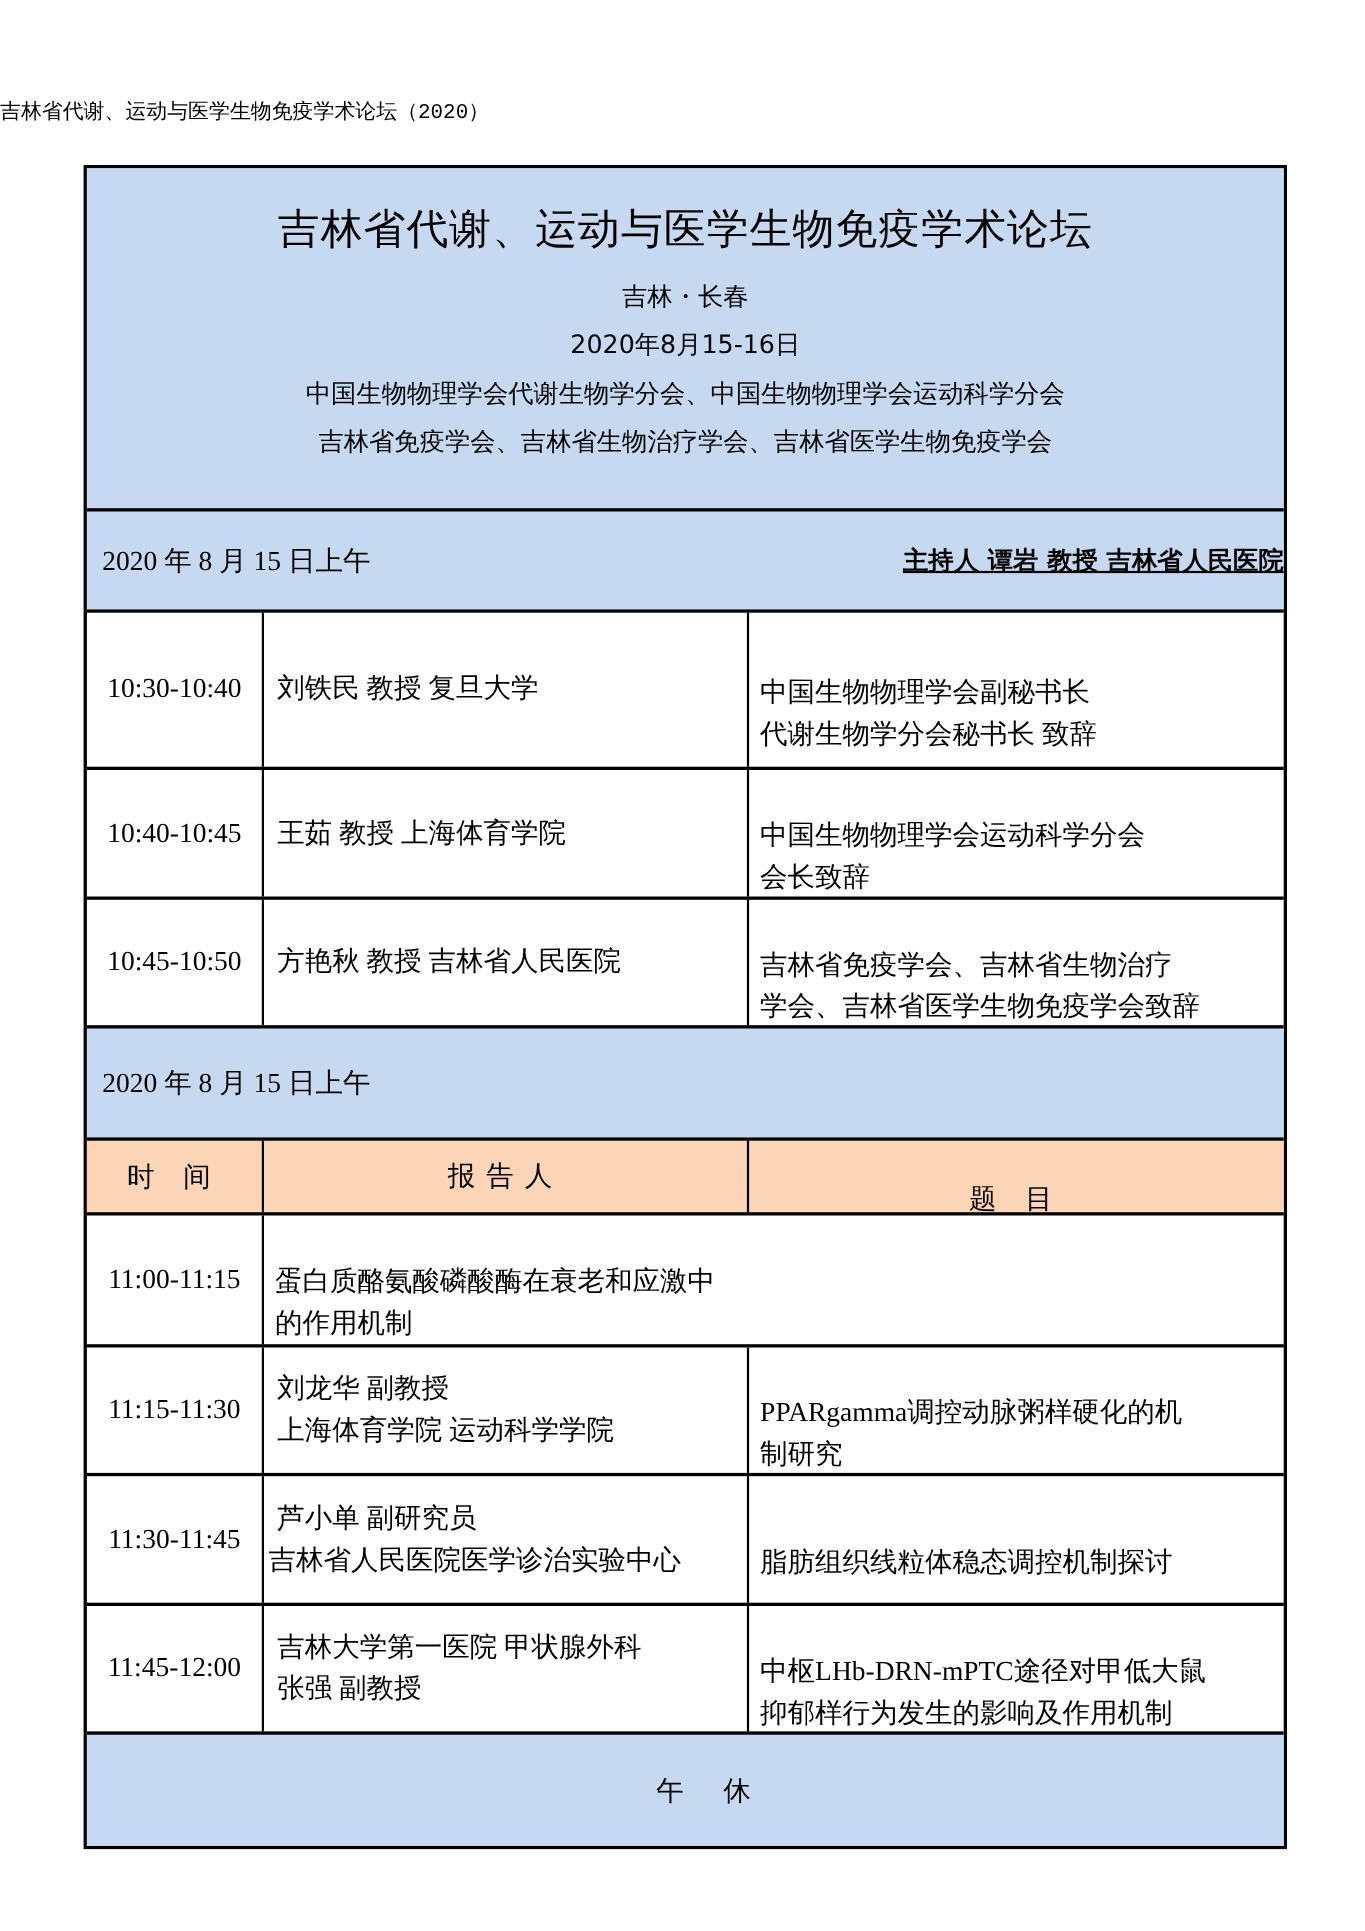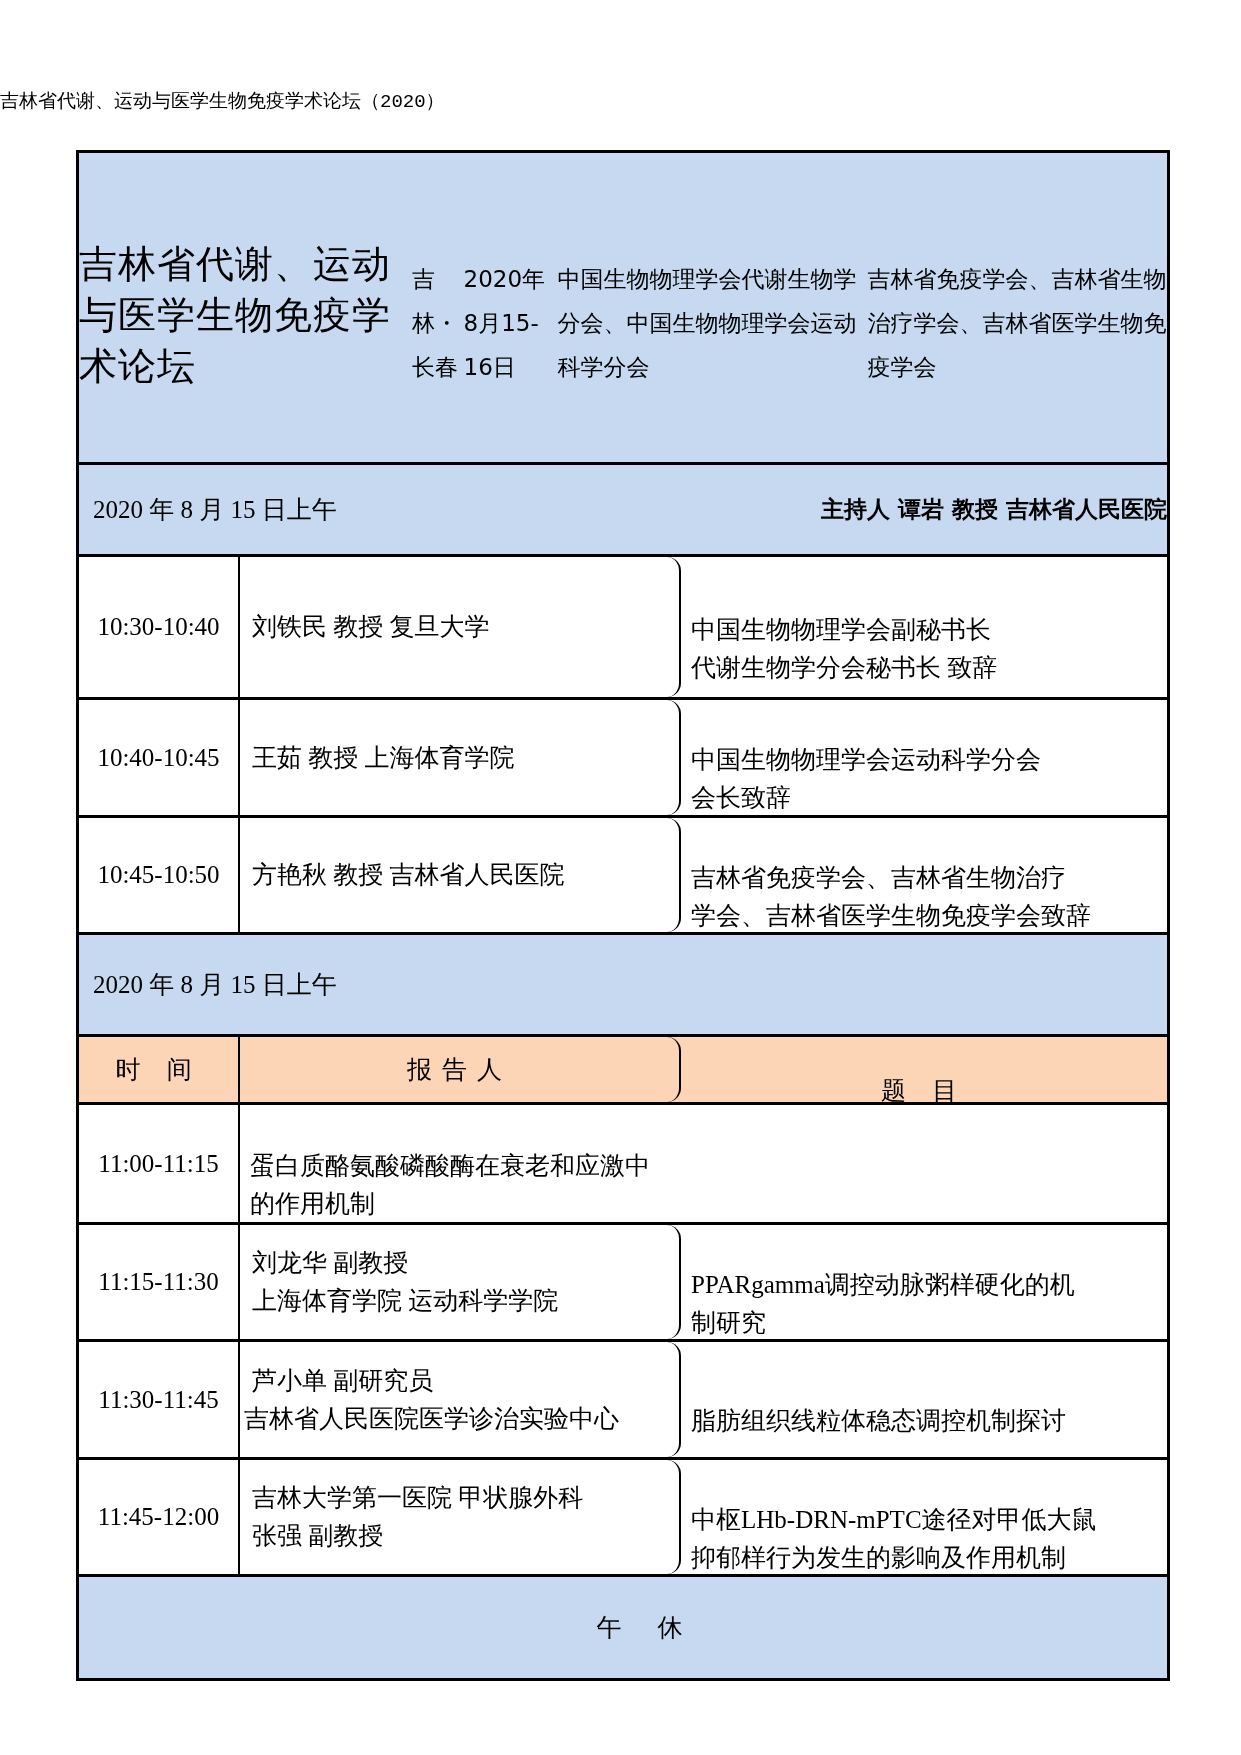--- a/index.html
+++ b/index.html
@@ -10,29 +10,29 @@
   .tbl { position:absolute; left:76px; top:150px; width:1094px; border:3px solid #000;
          box-sizing:border-box; }
   .row { display:flex; border-top:3px solid #000; box-sizing:border-box; }
   .row:first-child { border-top:none; }
   .blue { background:#c6d9f0; }
   .peach { background:#fbd5b5; }
   .cell { box-sizing:border-box; display:flex; align-items:center; }
   .c-time { width:161px; border-right:2px solid #000; justify-content:center;
             font-family:"Liberation Serif", serif; font-size:25px; }
   .c-speaker { width:441px; border-right:2px solid #000; padding-left:12px;
-               font-family:"Liberation Serif", serif; font-size:25px; line-height:38px;border-radius:14px; }
+               font-family:"Liberation Serif", serif; font-size:25px; line-height:38px; }
   .c-topic { flex:1; padding-left:10px; font-family:"Liberation Serif", serif;
              font-size:25px; line-height:38px;margin-top:43px; }
   .c-speaker .lines, .c-topic .lines { display:flex; flex-direction:column; }
-  .banner { flex-direction:row; align-items:center; padding-top:30px; height:309px; }
+  .banner { flex-direction:column; align-items:center; padding-top:30px; height:309px; }
   .banner .title { font-size:38px; letter-spacing:1px; margin-bottom:14px; }
   .banner .sub { font-size:23px; line-height:44px; }
   .host { height:92px; padding-left:14px; font-family:"Liberation Serif", serif; font-size:25px;justify-content:space-between; }
-  .host b { font-family:"DejaVu Sans", sans-serif; font-weight:bold; font-size:23px; margin-left:14px; }
+  .host b { font-family:"DejaVu Sans", sans-serif; font-weight:bold; font-size:23px; margin-left:14px;text-decoration:underline; }
   .colhdr .cell { justify-content:center; padding-left:0; font-size:25px; letter-spacing:10px; }
   .lunch { height:104px; justify-content:center; font-size:25px; letter-spacing:14px;padding-left:47px; }
 </style>
 </head>
 <body>
 
 <div class="page-header">吉林省代谢、运动与医学生物免疫学术论坛（2020）</div>
 
 <div class="tbl">
 

